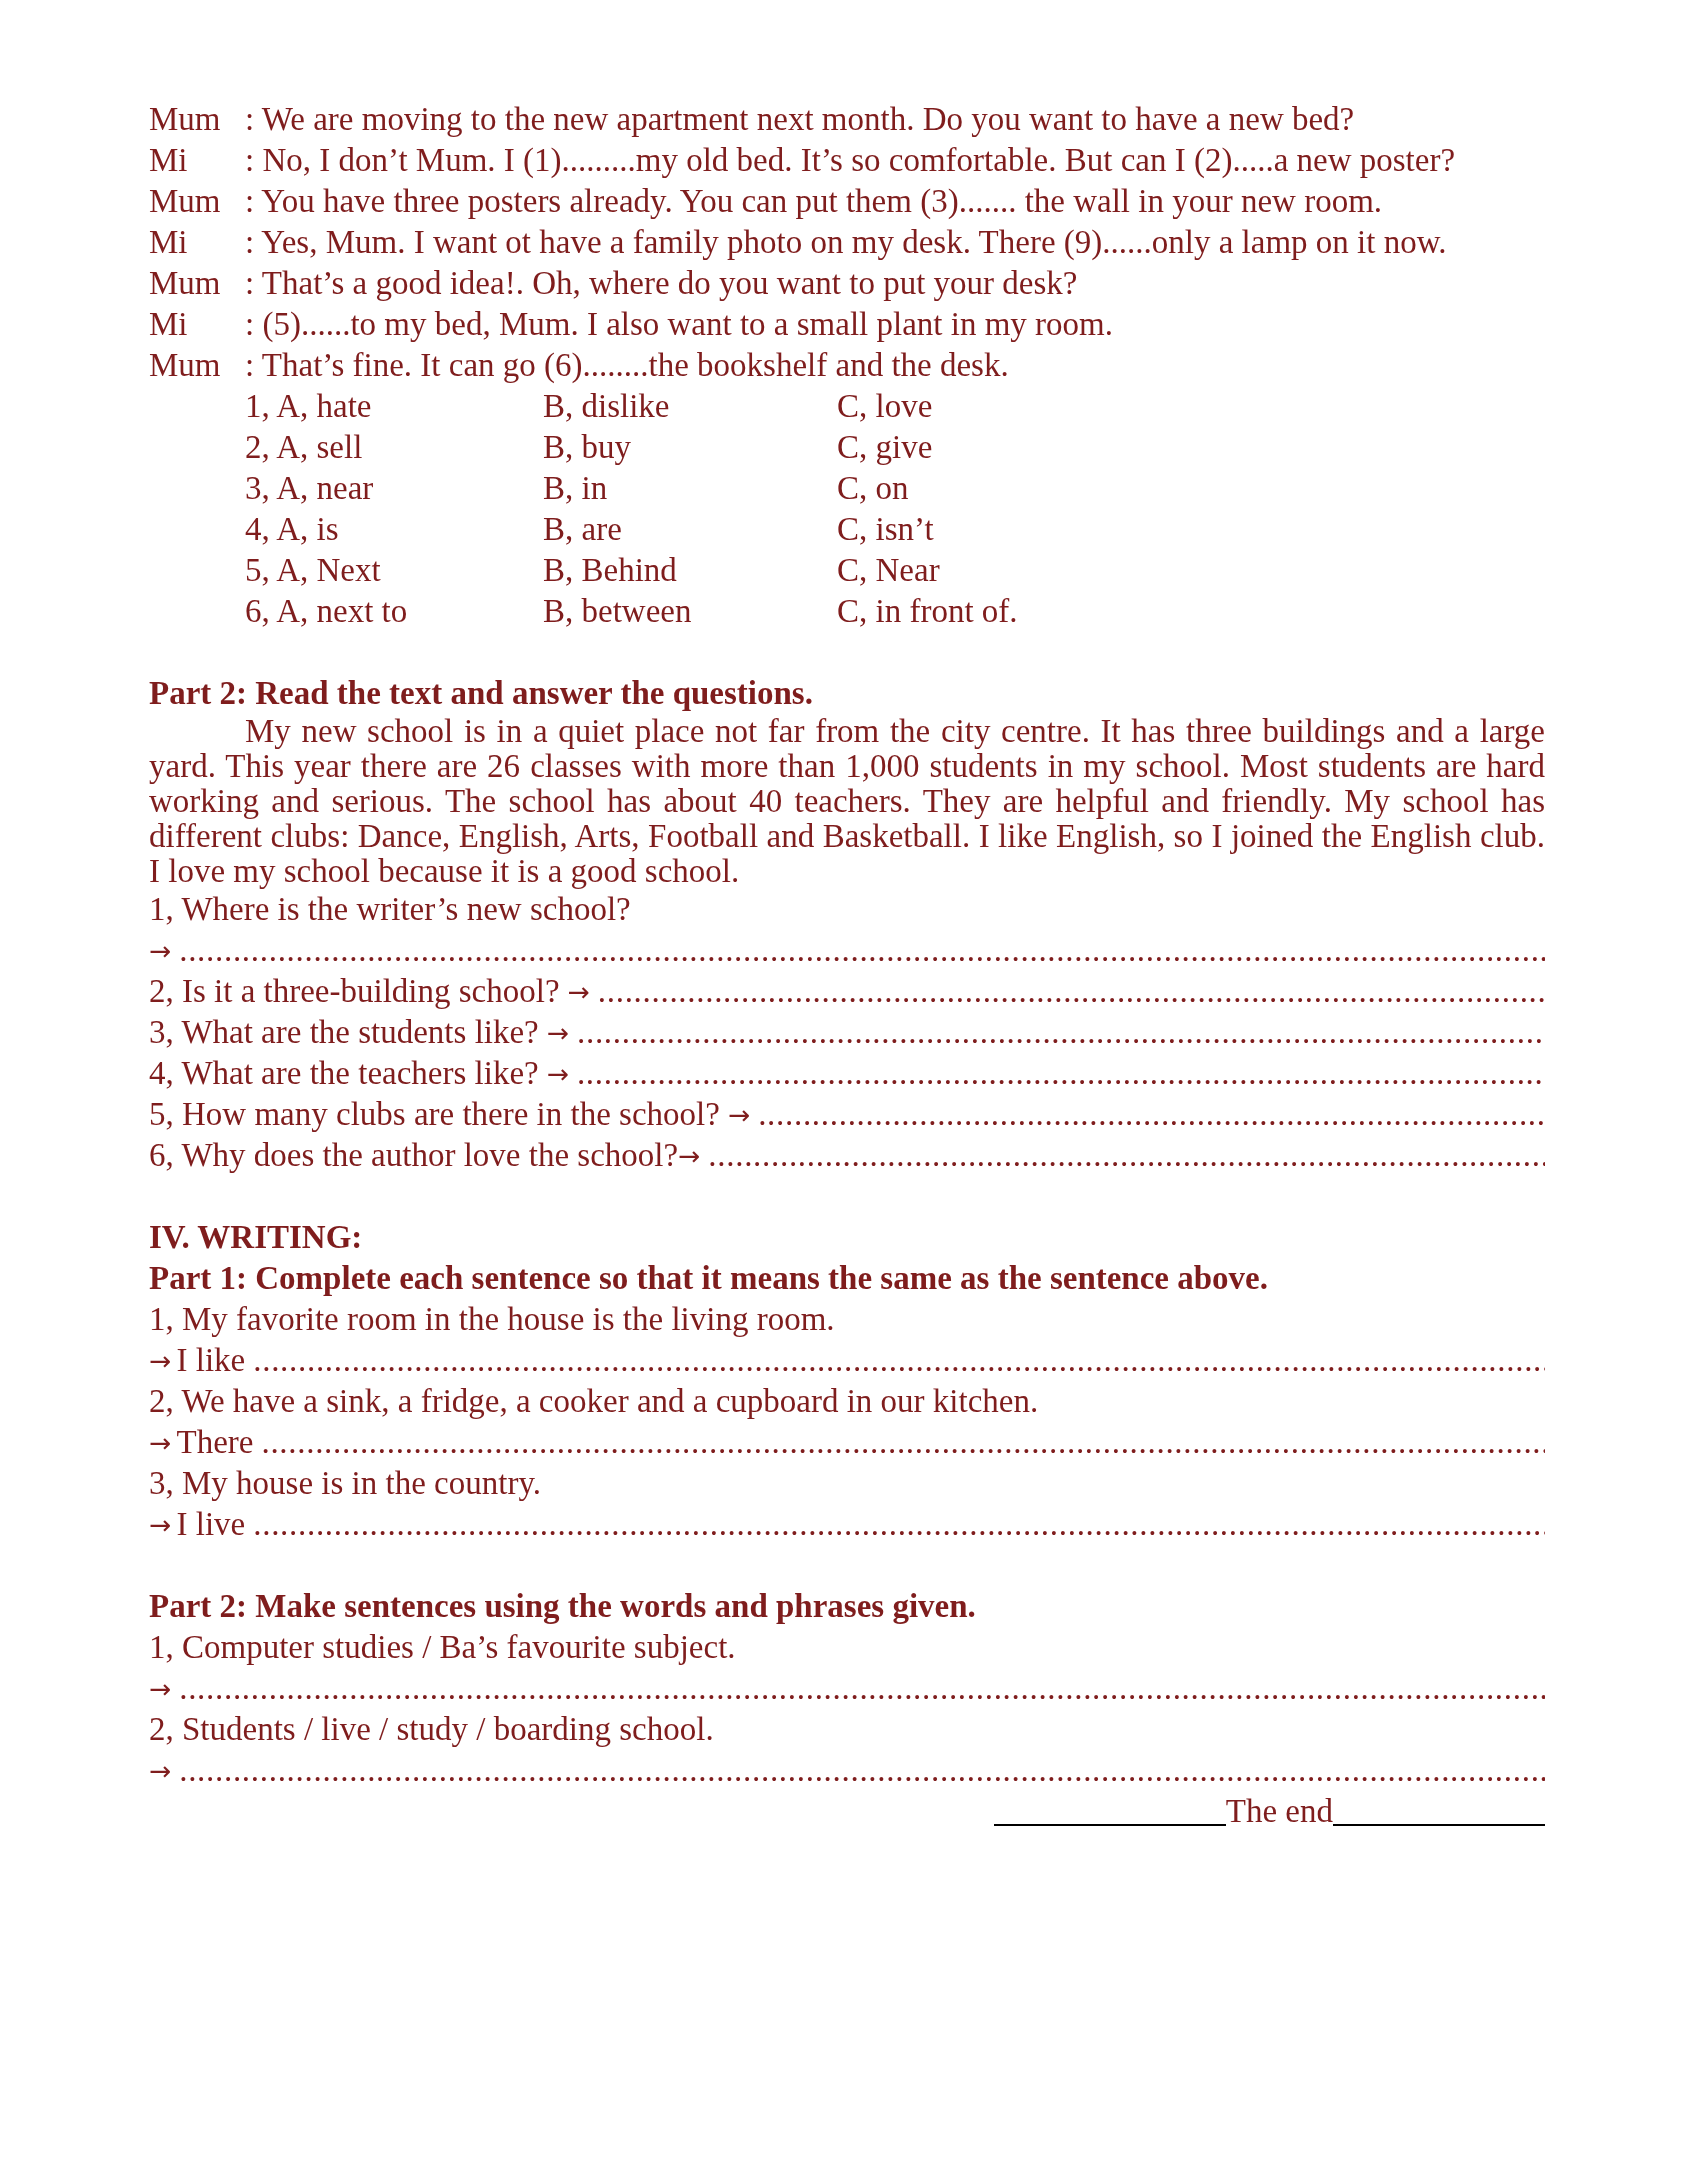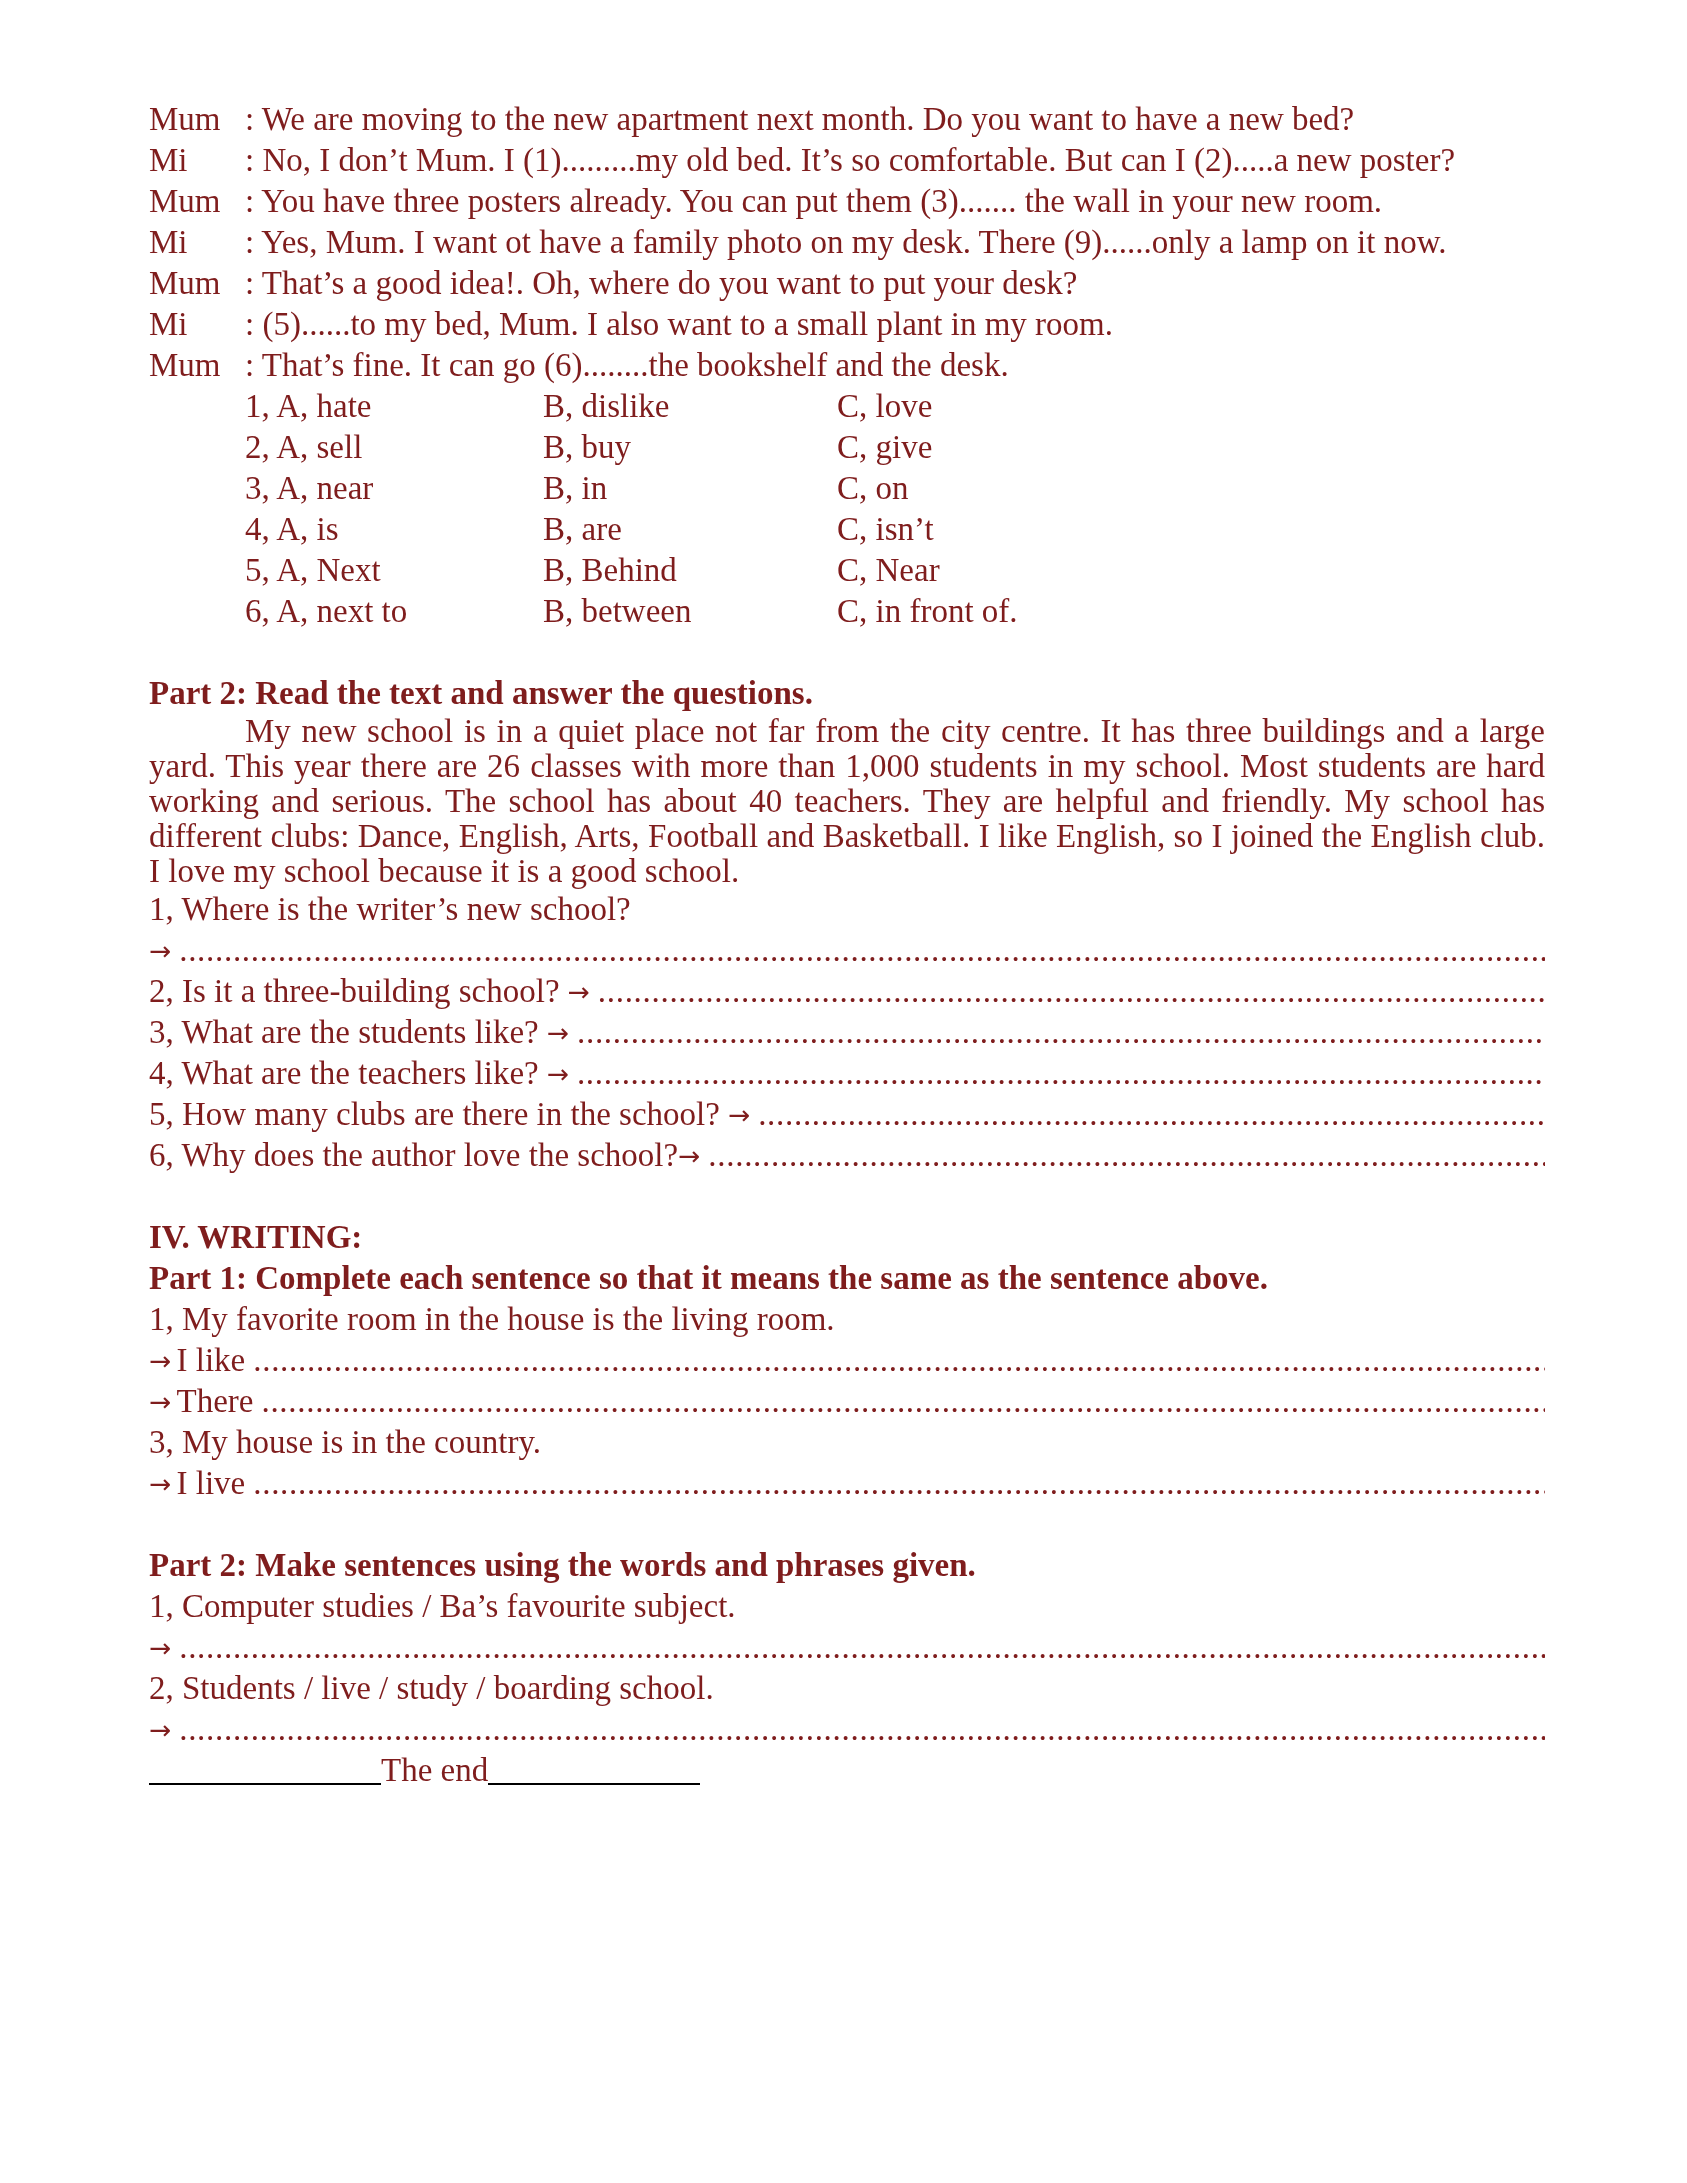--- a/index.html
+++ b/index.html
@@ -15,21 +15,21 @@
   .opts span { white-space: nowrap; height: 41px; }
   .bold { font-weight: bold; }
   .gap { height: 41px; }
   .para { text-align: justify; text-align-last: left; line-height: 35px; }
   .para .indent { display: inline-block; width: 96px; }
   .ans { display: flex; white-space: nowrap; height: 41px; }
   .ans .lbl { flex: 0 0 auto; }
   .ans .dots { flex: 1 1 auto; overflow: hidden; margin-left: 8px; }
   .ans .dots::after { content: "................................................................................................................................................................................................................................................"; letter-spacing: 0.7px; }
   .arrow { font-family: "DejaVu Sans", sans-serif; font-size: 26.5px; }
-  .end { text-align: left; white-space: nowrap; }
+  .end { text-align: right; white-space: nowrap; }
   .end .rule { display: inline-block; width: 232px; border-bottom: 2px solid #000; vertical-align: -4px; }
   .end .rule.r { width: 212px; }
 </style>
 </head>
 <body>
 
 <div class="page">
 
   <div>
     <div class="line"><span class="spk">Mum</span><span>: We are moving to the new apartment next month. Do you want to have a new bed?</span></div>
@@ -102,20 +102,21 @@
 
   <div class="line bold">IV.  WRITING:</div>
   <div class="line bold">Part 1:  Complete each sentence so that it means the same as the sentence above.</div>
 
   <div class="line">1, My favorite room in the house is the living room.</div>
   <div class="ans">
       <span class="lbl arrow">→</span>
       <span class="lbl" style="margin-left:5.3px">I like</span>
       <span class="dots"></span>
     </div>
+  <div class="line">2, We have a sink, a fridge, a cooker and a cupboard in our kitchen.</div>
   <div class="ans">
       <span class="lbl arrow">→</span>
       <span class="lbl" style="margin-left:5.3px">There</span>
       <span class="dots"></span>
     </div>
   <div class="line">3, My house is in the country.</div>
   <div class="ans">
       <span class="lbl arrow">→</span>
       <span class="lbl" style="margin-left:5.3px">I live</span>
       <span class="dots"></span>

